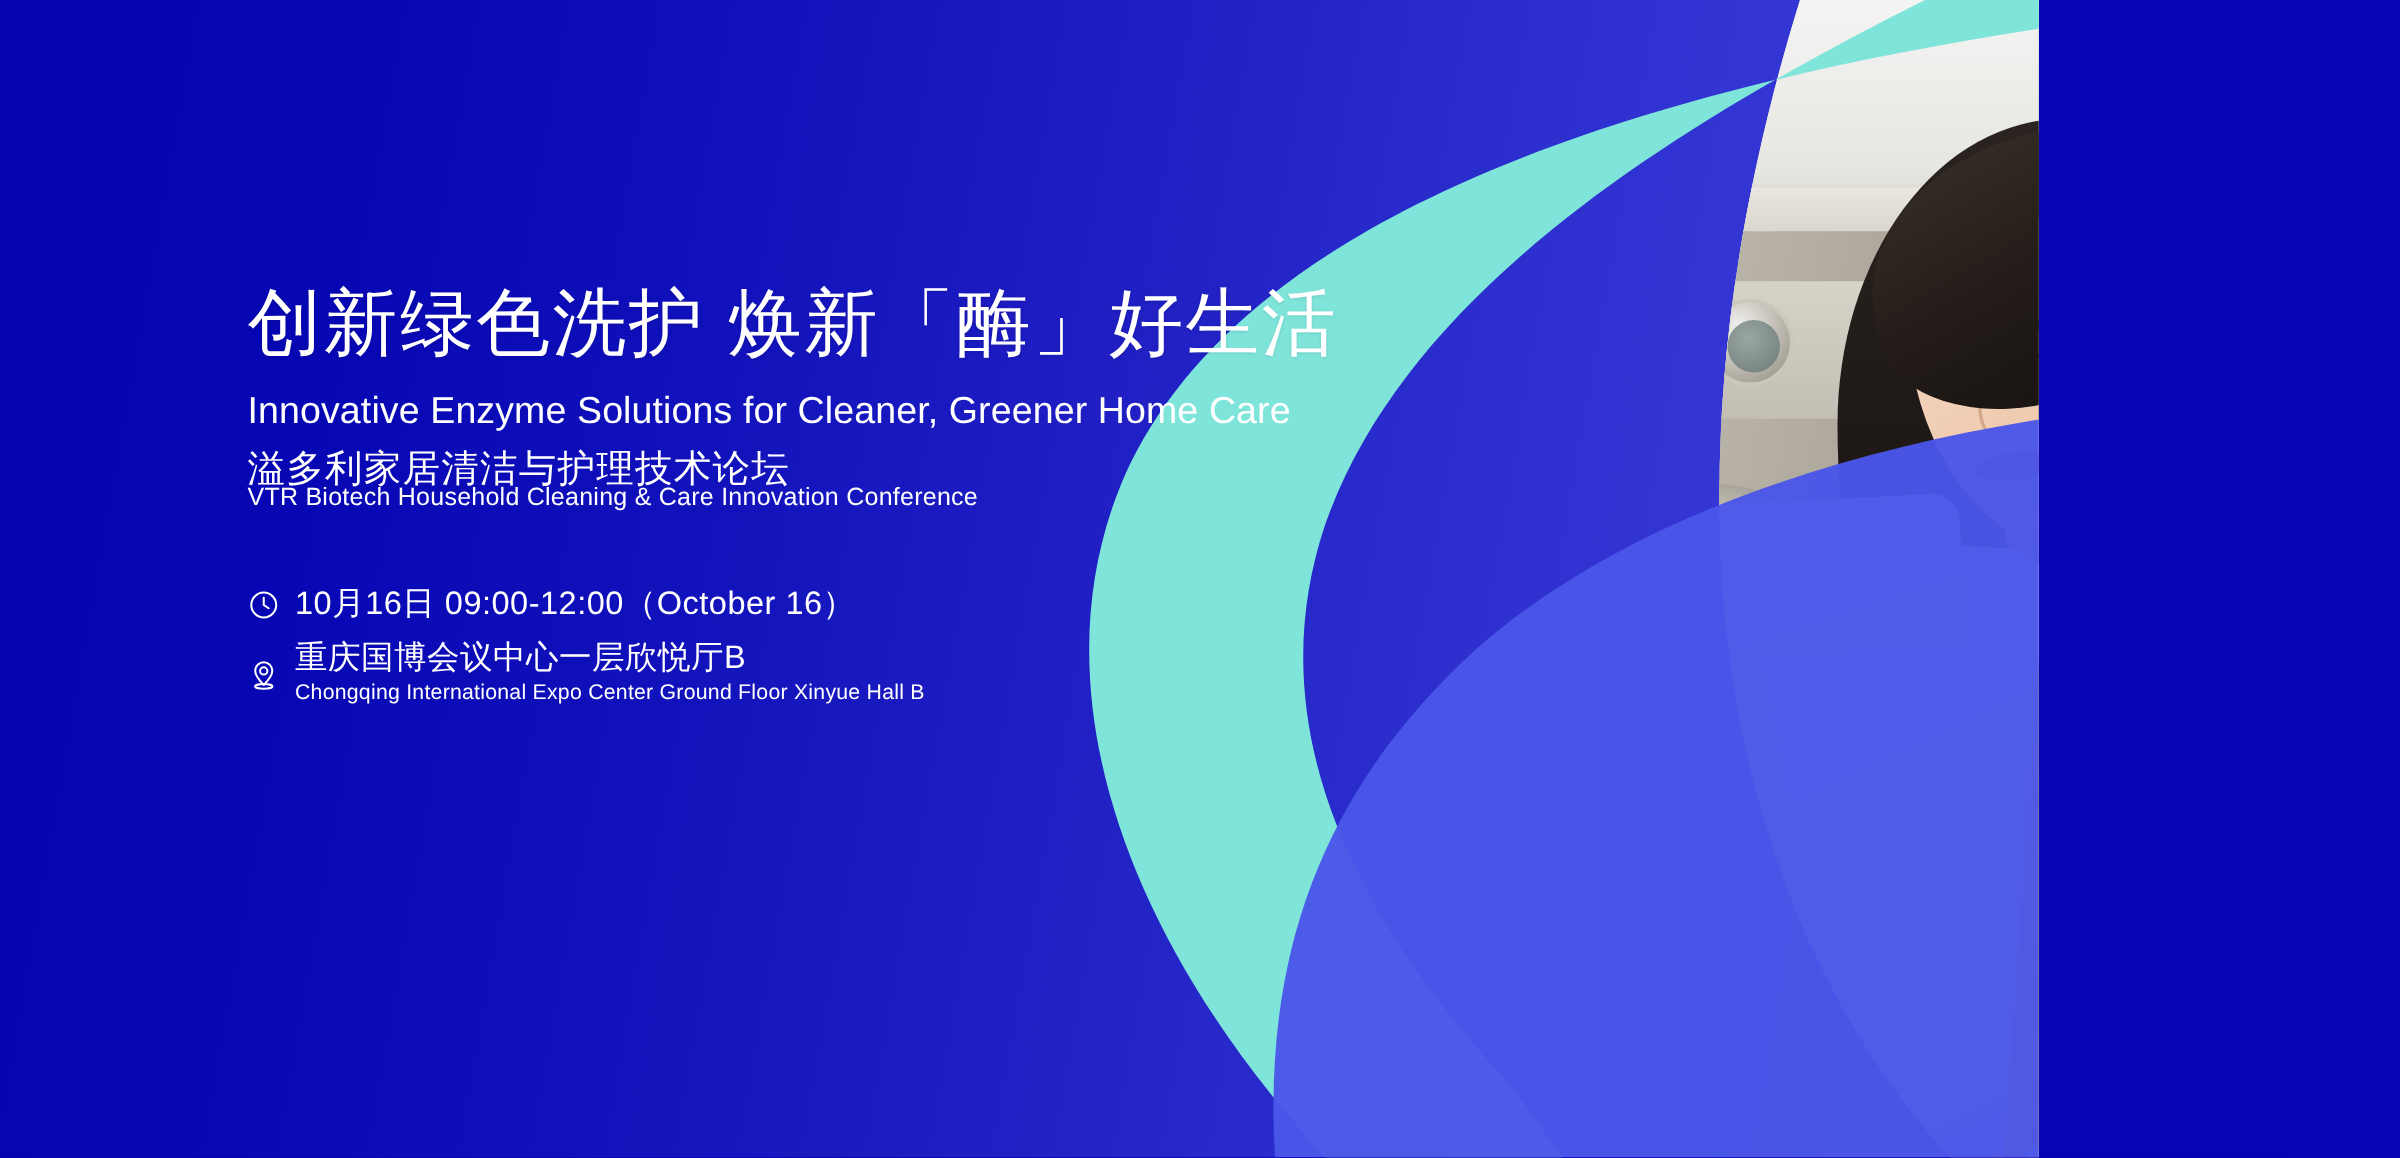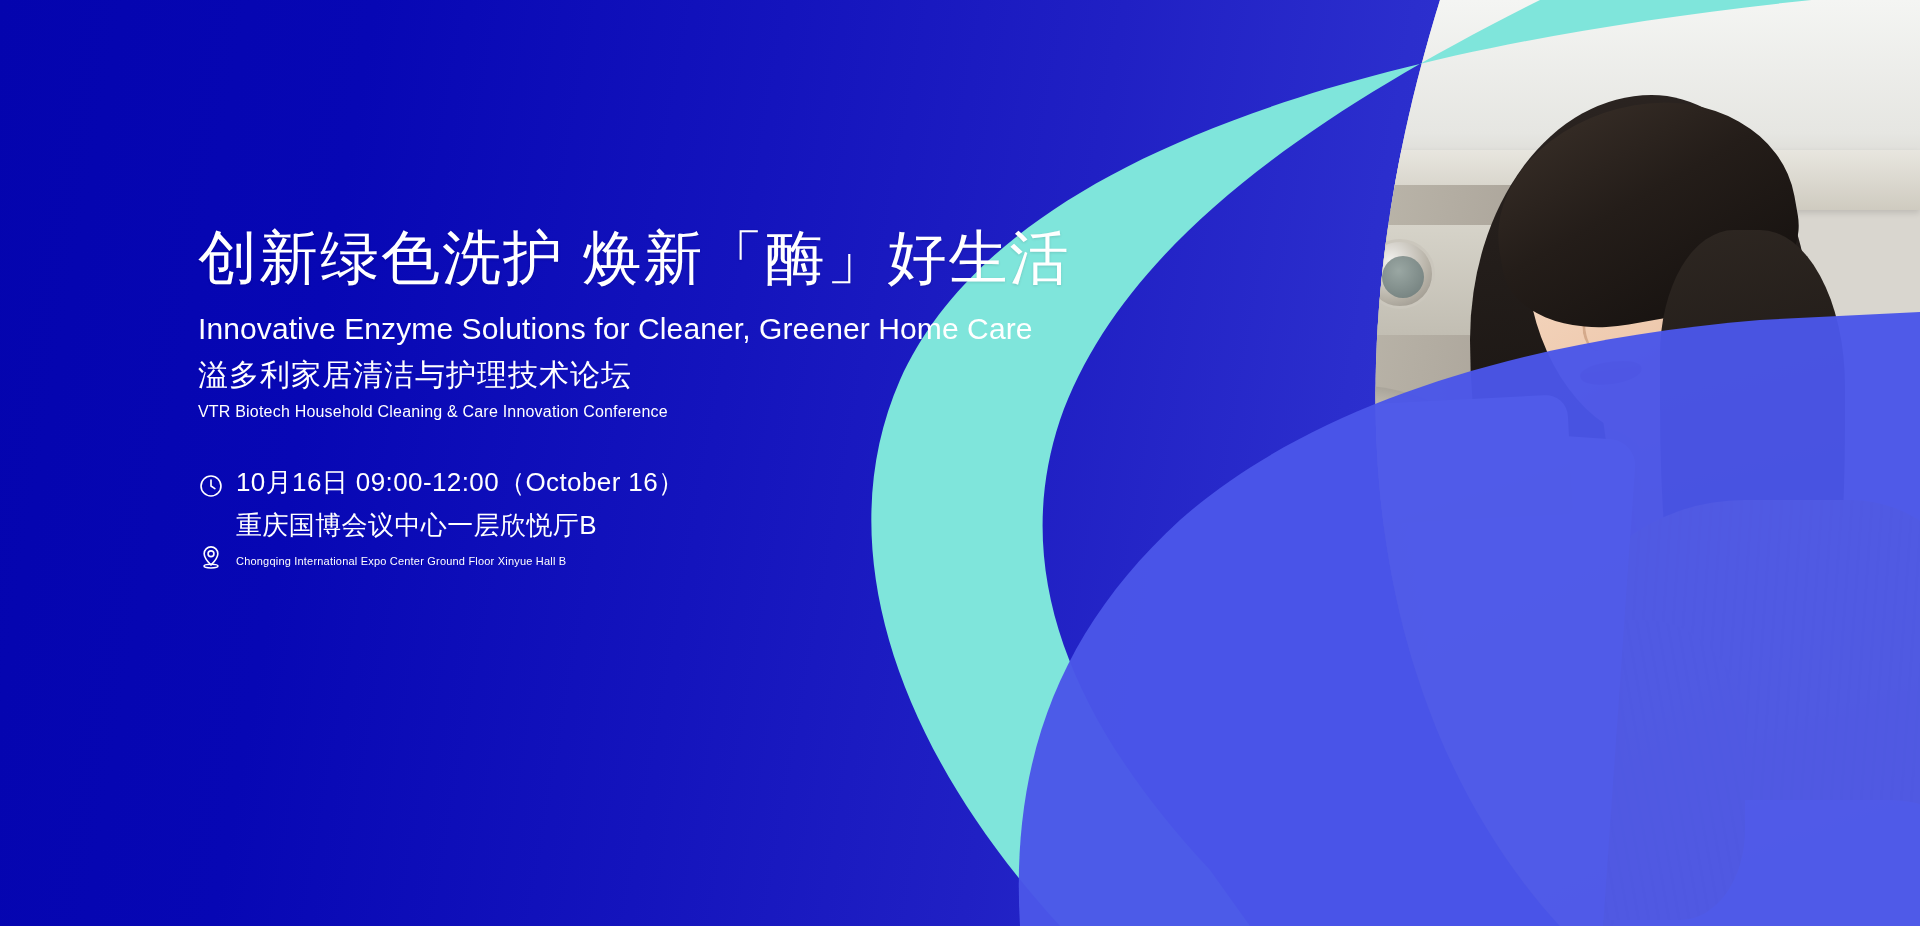--- a/index.html
+++ b/index.html
@@ -5,21 +5,21 @@
   * { margin:0; padding:0; box-sizing:border-box; }
   html, body {
     width:1920px; height:926px;
     overflow:hidden;
     background:#0505b3;
     font-family:"Liberation Sans", sans-serif;
   }
 
   .banner {
     position:relative;
-    width:1920px; height:926px;
+    width:1631px; height:926px;
     overflow:hidden;
   }
 
   
   .bg-gradient {
     position:absolute; inset:0;
     background:linear-gradient(100deg,
         #0404ae 0%,
         #0707b4 18%,
         #1414bd 38%,
@@ -249,57 +249,57 @@
   }
 
   .sub-cn {
     position:absolute; top:355px; left:0;
     font-size:30px;
     font-weight:300;
     letter-spacing:1px;
     white-space:nowrap;
   }
   .sub-en {
-    position:absolute; top:403px; left:0;
-    font-size:16px;
+    position:absolute; top:387px; left:0;
+    font-size:20px;
     font-weight:300;
     letter-spacing:.2px;
     white-space:nowrap;
   }
 
   .meta { position:absolute; top:466px; left:0; width:860px; }
 
   .meta-row {
     display:flex;
-    align-items:flex-end;
+    align-items:center;
     margin-bottom:10px;
   }
   .meta-icon {
     width:26px; height:26px;
     margin-right:12px;
     margin-top:4px;
     flex:0 0 26px;
   }
   .meta-icon svg { display:block; width:26px; height:26px; }
 
   .meta-text { display:flex; flex-direction:column; }
 
   .meta-main {
     font-size:26px;
     font-weight:300;
     letter-spacing:.4px;
     line-height:1.25;
     white-space:nowrap;
   }
   .meta-sub {
-    font-size:11px;
+    font-size:17px;
     font-weight:300;
     letter-spacing:.2px;
     line-height:1.5;
-    margin-top:12px;
+    margin-top:0;
     white-space:nowrap;
   }
 </style>
 </head>
 <body>
 
 <div class="banner">
 
   <div class="bg-gradient"></div>
 

